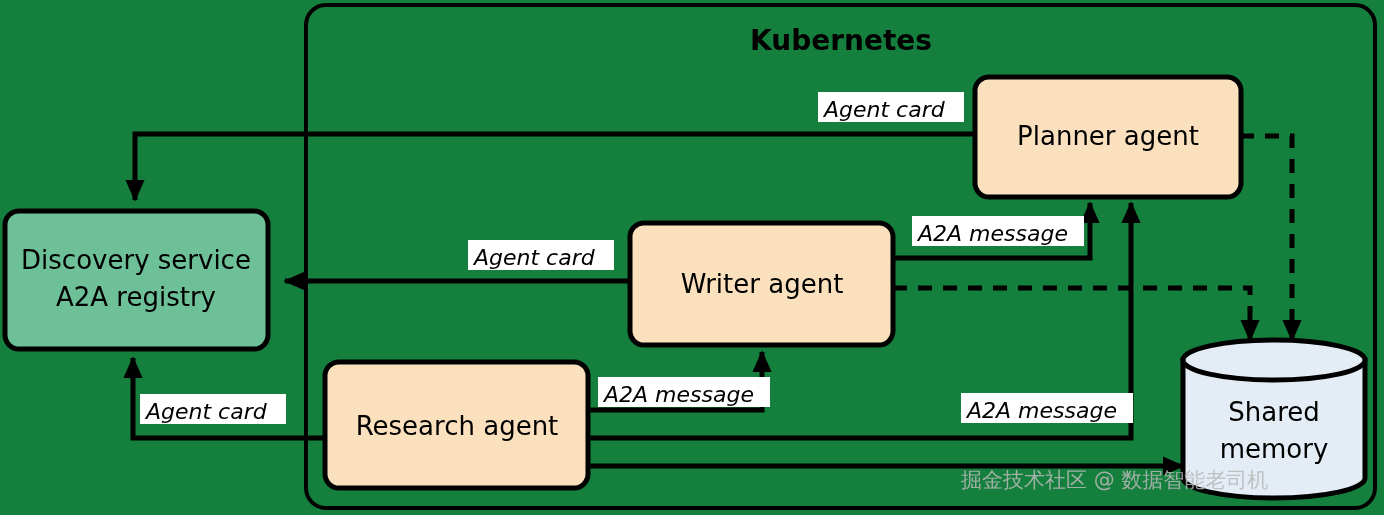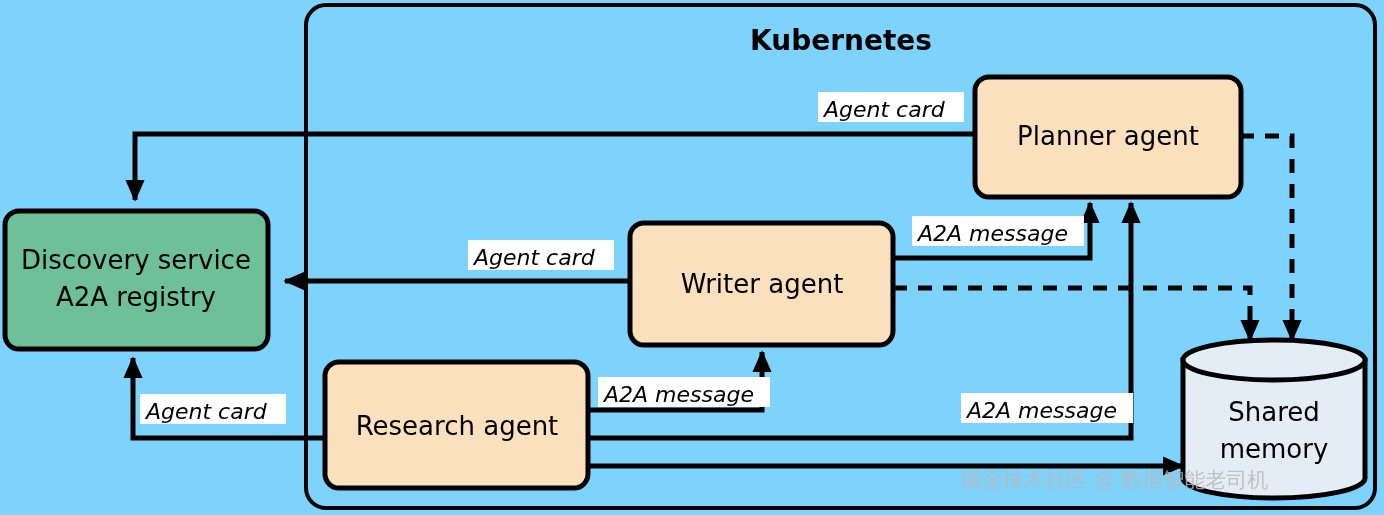--- a/index.html
+++ b/index.html
@@ -7,21 +7,21 @@
     padding: 0;
     background: #ffffff;
   }
   body {
     font-family: "DejaVu Sans", "Liberation Sans", sans-serif;
   }
   #canvas {
     position: relative;
     width: 1384px;
     height: 515px;
-    background: #7dd3fc;
+    background: #15803d;
     overflow: hidden;
   }
   svg.diagram {
     position: absolute;
     left: 0;
     top: 0;
     width: 1384px;
     height: 515px;
   }
   .node-label {

